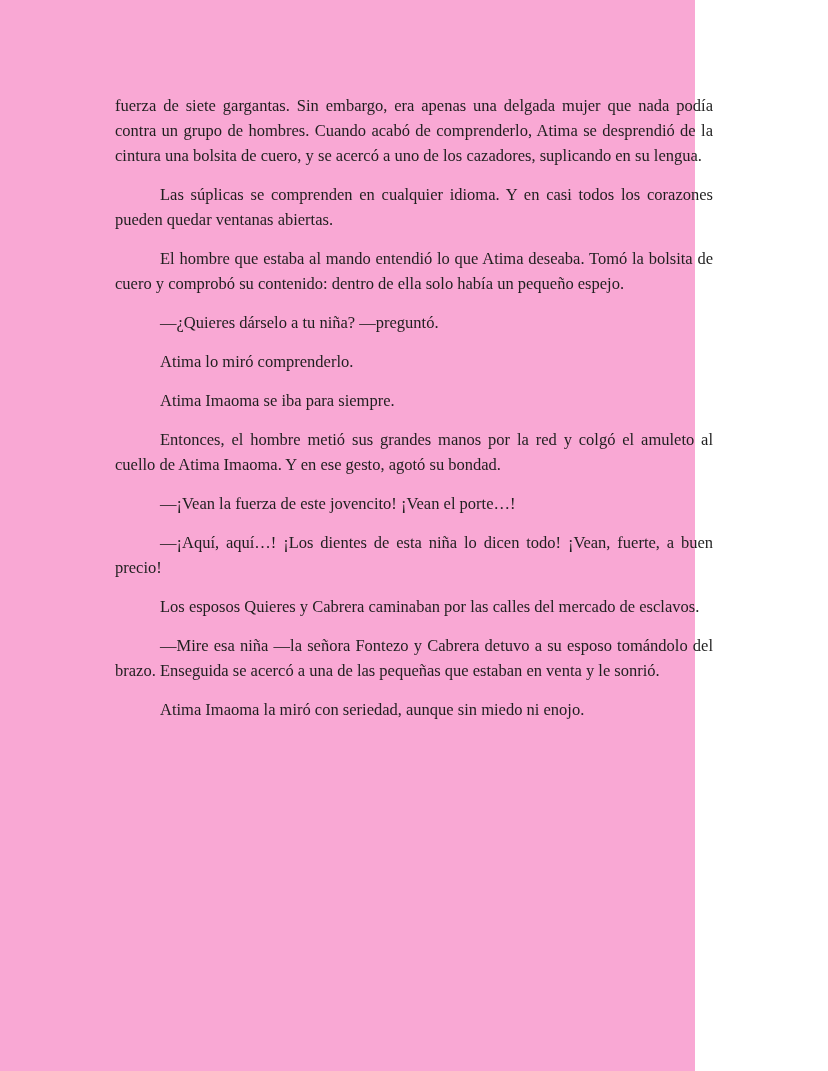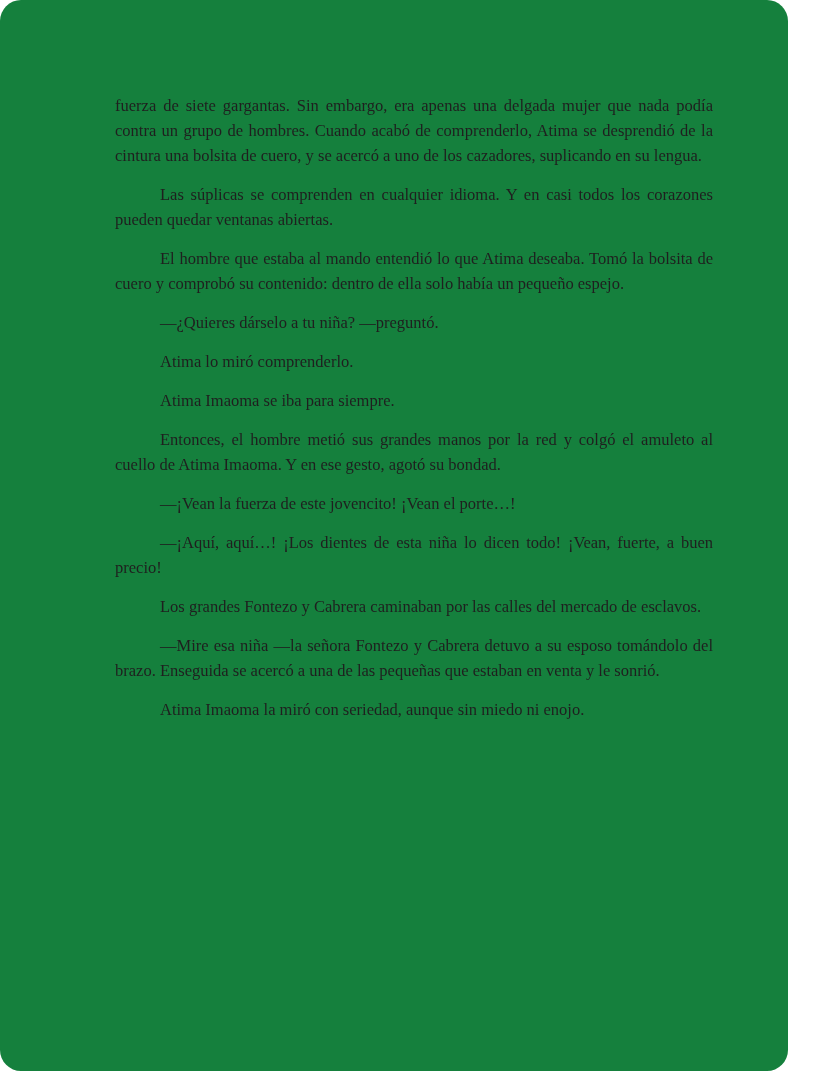--- a/index.html
+++ b/index.html
@@ -7,25 +7,24 @@
     padding: 0;
     background: #ffffff;
   }
   body {
     width: 828px;
     height: 1071px;
     overflow: hidden;
   }
   .page {
     box-sizing: border-box;
-    width: 788px;
+    width: 695px;
     height: 1071px;
     padding: 93px 115px 0 115px;
-    background: #15803d;
-    border-radius: 21px;
+    background: #f9a8d4;
   }
   .text-block {
     width: 598px;
   }
   .para {
     font-family: "Liberation Serif", "DejaVu Serif", serif;
     font-size: 16.5px;
     line-height: 25px;
     color: #1f1f1f;
     text-align: justify;
@@ -44,17 +43,17 @@
   <div class="text-block">
       <p class="para">fuerza de siete gargantas. Sin embargo, era apenas una delgada mujer que nada podía contra un grupo de hombres. Cuando acabó de comprenderlo, Atima se desprendió de la cintura una bolsita de cuero, y se acercó a uno de los cazadores, suplicando en su lengua.</p>
       <p class="para indent">Las súplicas se comprenden en cualquier idioma. Y en casi todos los corazones pueden quedar ventanas abiertas.</p>
       <p class="para indent">El hombre que estaba al mando entendió lo que Atima deseaba. Tomó la bolsita de cuero y comprobó su contenido: dentro de ella solo había un pequeño espejo.</p>
       <p class="para indent">—¿Quieres dárselo a tu niña? —preguntó.</p>
       <p class="para indent">Atima lo miró comprenderlo.</p>
       <p class="para indent">Atima Imaoma se iba para siempre.</p>
       <p class="para indent">Entonces, el hombre metió sus grandes manos por la red y colgó el amuleto al cuello de Atima Imaoma. Y en ese gesto, agotó su bondad.</p>
       <p class="para indent">—¡Vean la fuerza de este jovencito! ¡Vean el porte…!</p>
       <p class="para indent">—¡Aquí, aquí…! ¡Los dientes de esta niña lo dicen todo! ¡Vean, fuerte, a buen precio!</p>
-      <p class="para indent">Los grandes Fontezo y Cabrera caminaban por las calles del mercado de esclavos.</p>
+      <p class="para indent">Los esposos Quieres y Cabrera caminaban por las calles del mercado de esclavos.</p>
       <p class="para indent">—Mire esa niña —la señora Fontezo y Cabrera detuvo a su esposo tomándolo del brazo. Enseguida se acercó a una de las pequeñas que estaban en venta y le sonrió.</p>
       <p class="para indent">Atima Imaoma la miró con seriedad, aunque sin miedo ni enojo.</p>
     </div>
 </div>
 
 </body></html>

